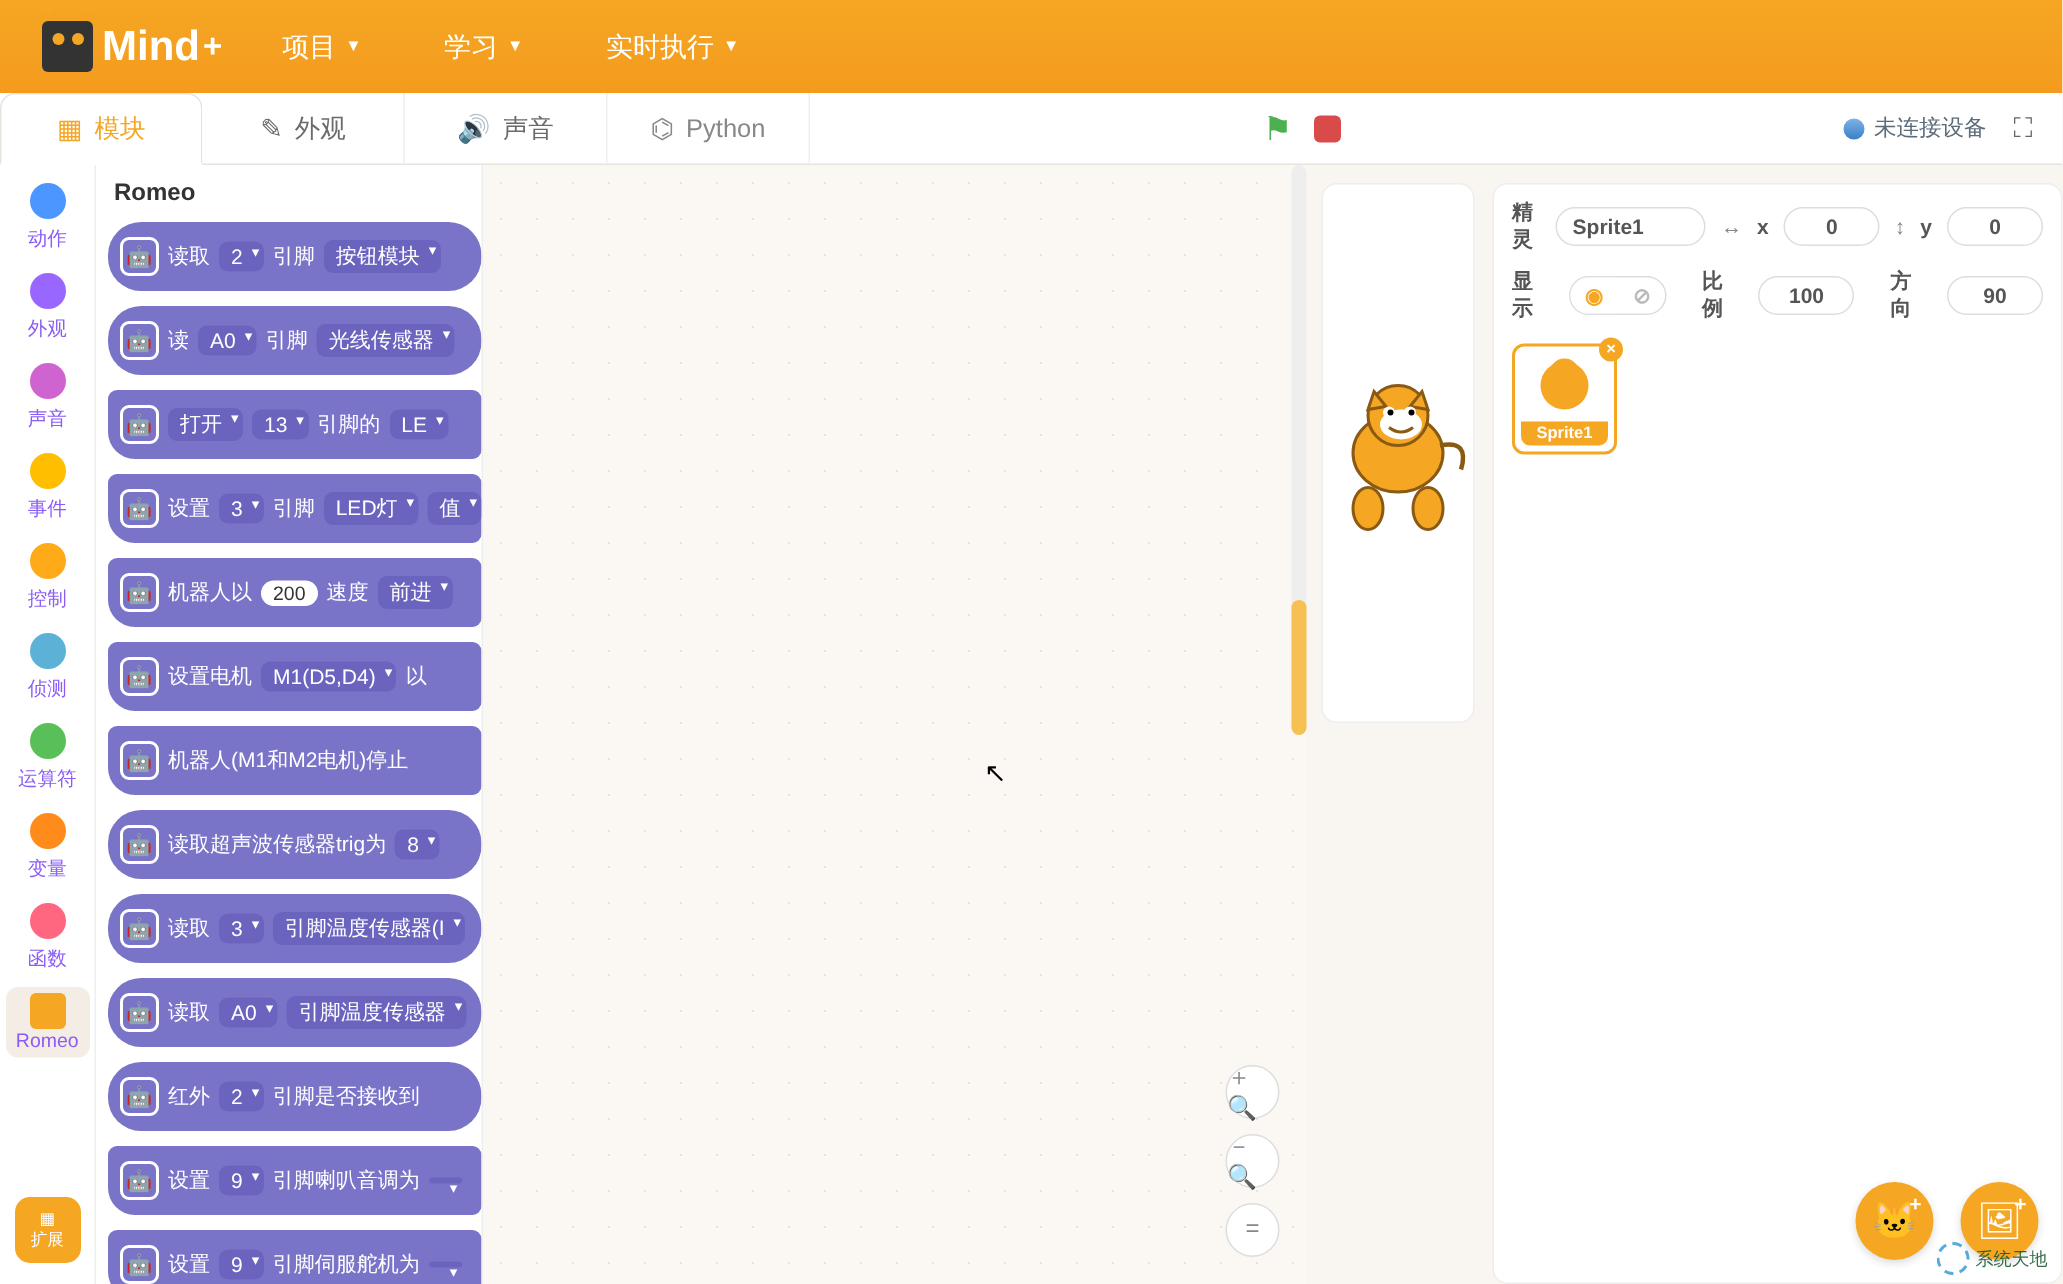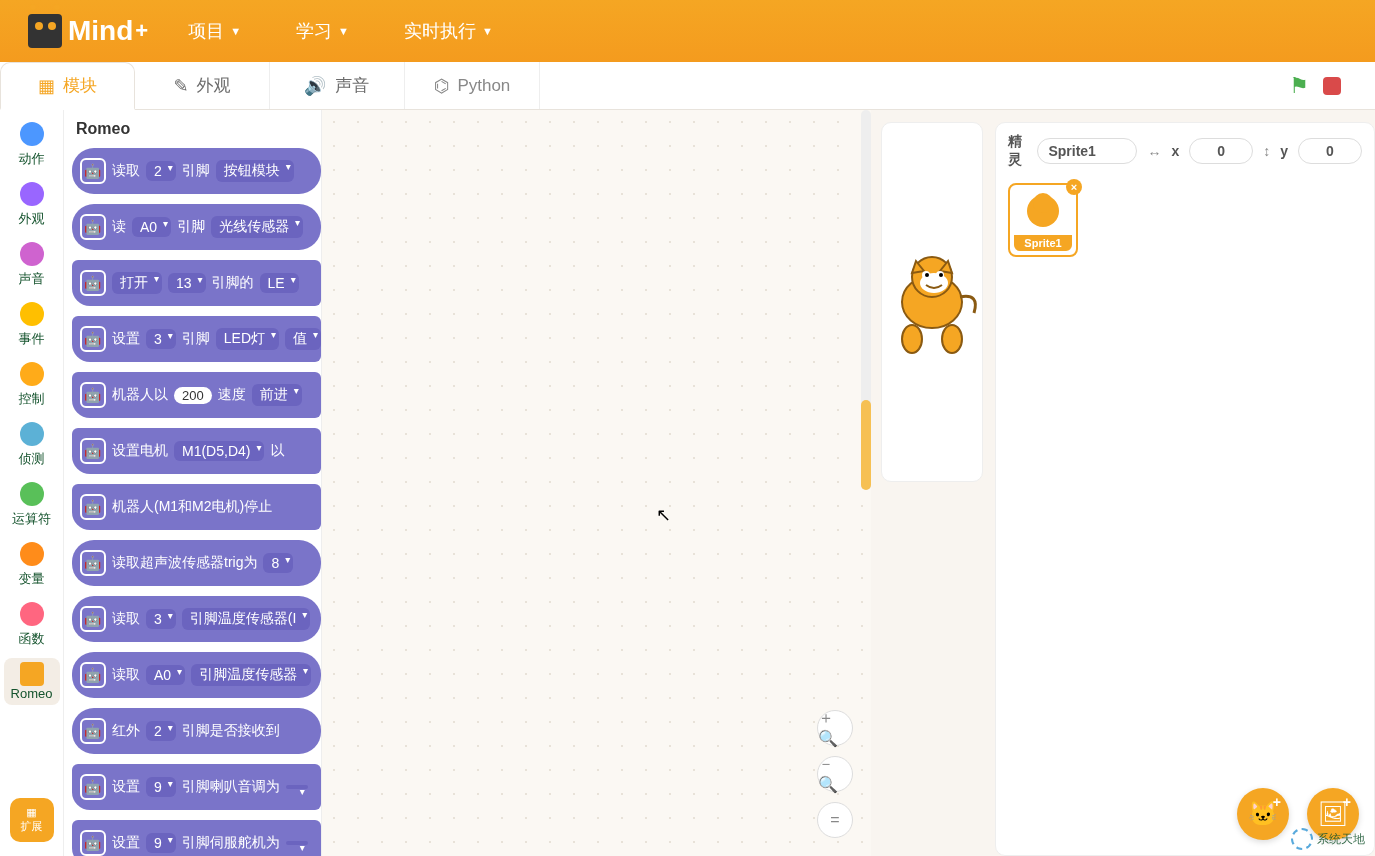--- a/index.html
+++ b/index.html
@@ -34,21 +34,21 @@
 .stage-controls{margin-left:auto;display:flex;align-items:center;gap:14px;padding:0 20px;}
 .flag{color:#4caf50;font-size:22px;}
 .stop{width:18px;height:18px;background:#d94a4a;border-radius:4px;}
 .conn-status{display:flex;align-items:center;gap:6px;color:#5b6b7a;font-size:15px;}
 .conn-dot{width:14px;height:14px;border-radius:50%;background:linear-gradient(#7db3e8,#3b7fc4);}
 .fullscreen{font-size:18px;color:#666;}
 
 
 .main{display:flex;height:calc(856px - 62px - 48px);}
 .catcol{width:64px;background:#fff;border-right:1px solid #eee;display:flex;flex-direction:column;align-items:center;padding-top:8px;gap:6px;}
-.cat{display:flex;flex-direction:column;align-items:center;font-size:13px;color:#14532d;cursor:pointer;padding:4px 0;}
+.cat{display:flex;flex-direction:column;align-items:center;font-size:13px;color:#8b5cf6;cursor:pointer;padding:4px 0;}
 .cat .dot{width:24px;height:24px;border-radius:50%;margin-bottom:4px;}
 .cat.active{background:#f3ede5;border-radius:8px;width:56px;}
 .romeo-ico{width:24px;height:24px;background:#f5a623;border-radius:4px;}
 .ext-btn{margin-top:auto;margin-bottom:14px;width:44px;height:44px;background:#f5a623;border-radius:10px;display:flex;flex-direction:column;align-items:center;justify-content:center;color:#fff;font-size:11px;}
 
 .palette{width:258px;background:#fff;border-right:1px solid #eee;overflow:hidden;padding:10px 0 0 8px;}
 .palette-title{font-size:16px;font-weight:600;color:#333;margin:0 0 10px 4px;}
 .block{background:#7a74c9;color:#fff;font-size:14px;border-radius:6px 6px 6px 18px;padding:10px 10px 10px 8px;margin-bottom:10px;display:flex;align-items:center;gap:6px;white-space:nowrap;overflow:hidden;min-height:40px;cursor:grab;}
 .block .bicon{width:26px;height:26px;border:2px solid #fff;border-radius:6px;flex-shrink:0;display:flex;align-items:center;justify-content:center;font-size:14px;}
 .bpill{background:#fff;color:#333;border-radius:10px;padding:1px 8px;font-size:13px;}
@@ -138,20 +138,27 @@
       <span>声音</span>
     </div>
   <div class="tab tab-python">
       <span class="ico">⌬</span>
       <span>Python</span>
     </div>
   <div class="stage-controls">
     <span class="flag">⚑</span>
     <span class="stop"></span>
     <div style="flex:1"></div>
+  </div>
+  <div class="stage-controls" style="gap:18px">
+    <div class="conn-status">
+        <span class="conn-dot"></span>
+        <span>未连接设备</span>
+      </div>
+    <span class="fullscreen">⛶</span>
   </div>
 </div>
 
 <div class="main">
   <div class="catcol">
     <div id="cat-list" style="display: flex; flex-direction: column; align-items: center; gap: 6px;">
         <div class="cat">
           <div class="dot" style="background: rgb(76, 151, 255);"></div>
           <span>动作</span>
         </div>
@@ -322,20 +329,31 @@
         <div class="prow">
           <span>精灵</span>
           <span class="pinput wide">Sprite1</span>
           <span class="xy-ico">↔</span>
           <span>x</span>
           <span class="pinput">0</span>
           <span class="xy-ico">↕</span>
           <span>y</span>
           <span class="pinput">0</span>
         </div>
+        <div class="prow">
+          <span>显示</span>
+          <span class="eye-toggle">
+              <span class="on">◉</span>
+              <span class="off">⊘</span>
+            </span>
+          <span style="margin-left:14px">比例</span>
+          <span class="pinput">100</span>
+          <span style="margin-left:14px">方向</span>
+          <span class="pinput">90</span>
+        </div>
         <div class="sprite-list">
           <div class="sprite-card">
             <span class="del">×</span>
             <svg class="thumb" viewBox="0 0 48 44">
                 <circle cx="24" cy="22" r="16" fill="#f5a623"></circle>
                 <circle cx="24" cy="14" r="10" fill="#f5a623"></circle>
               </svg>
             <div class="sname">Sprite1</div>
           </div>
         </div>

